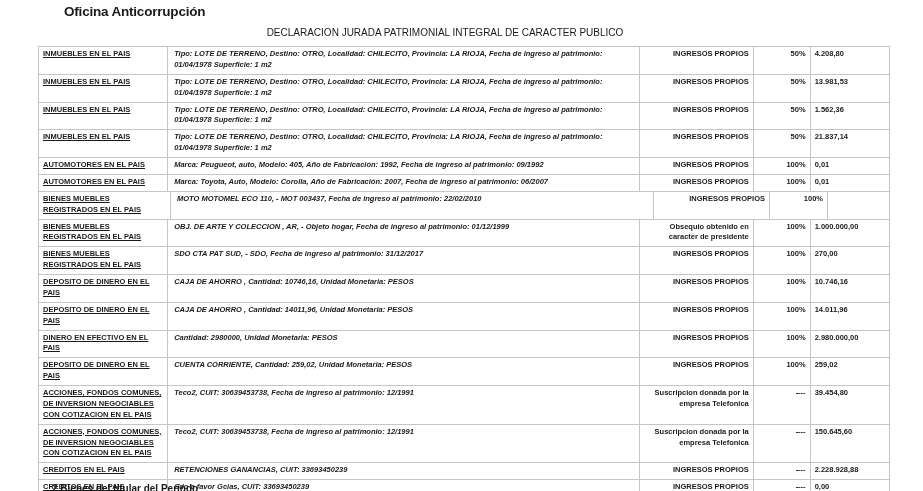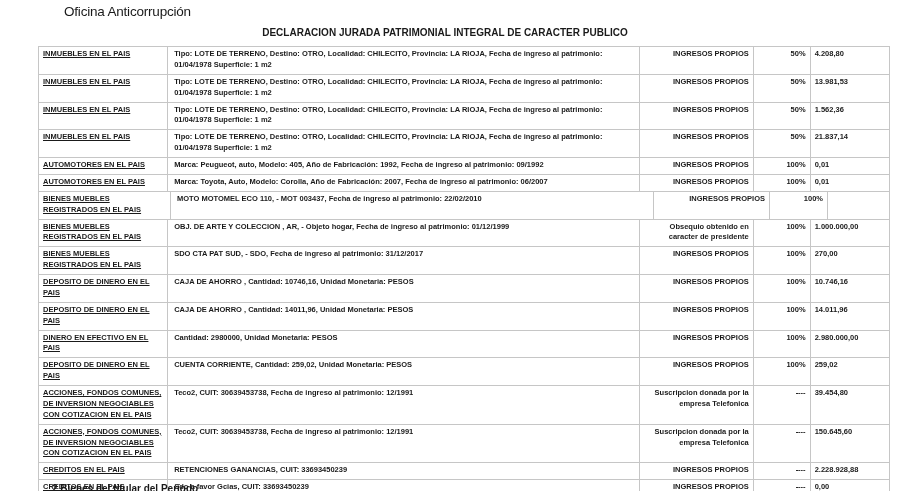--- a/index.html
+++ b/index.html
@@ -13,32 +13,32 @@
     position: relative;
     overflow: hidden;
     font-family: "Liberation Sans", sans-serif;
     color: #1a1a1a;
   }
   .app-name {
     position: absolute;
     left: 64px;
     top: 4px;
     font-size: 13.5px;
-    font-weight: normal;
+    font-weight: bold;
     letter-spacing: -0.2px;
     text-align: center;
   }
   .doc-title {
     position: absolute;
     left: 0;
     top: 27px;
     width: 890px;
     text-align: center;
     font-size: 10px;
-    font-weight: bold;
+    font-weight: normal;
   }
   .decl-table {
     position: absolute;
     left: 38px;
     top: 46px;
     width: 852px;
     box-sizing: border-box;
     border: 1px solid #c6c6c6;
   }
   .row {
@@ -50,21 +50,21 @@
   .cell {
     box-sizing: border-box;
     font-size: 7.5px;
     font-weight: bold;
     line-height: 1.45;
     padding: 2px 4px 3px 4px;
     border-right: 1px solid #c6c6c6;
     min-height: 15px;
   }
   .col-category { width: 132px; text-decoration: underline; }
-  .col-desc     { width: 483px; padding-left: 6px; }
+  .col-desc     { width: 483px; padding-left: 6px; font-style: italic; }
   .col-origin   { width: 116px; text-align: right; }
   .col-pct      { width: 58px; text-align: right; }
   .col-value    { width: 80px; padding-right: 6px; border-right: none; }
   .footer-clip {
     position: absolute;
     left: 52px;
     top: 483px;
     font-size: 10px;
     font-weight: bold;
     white-space: nowrap;

